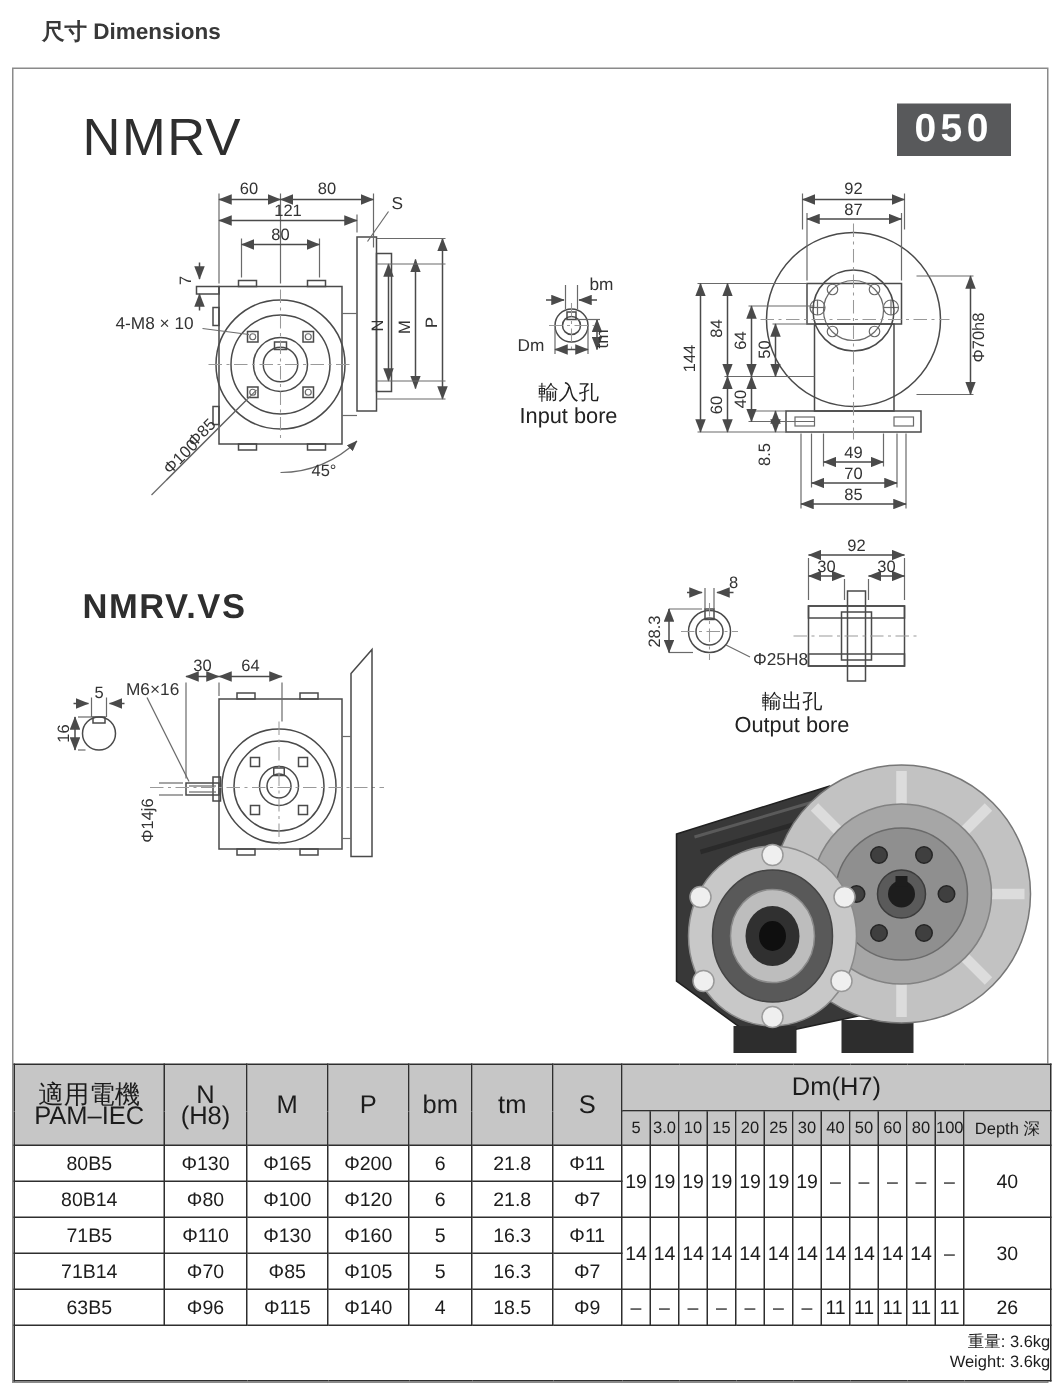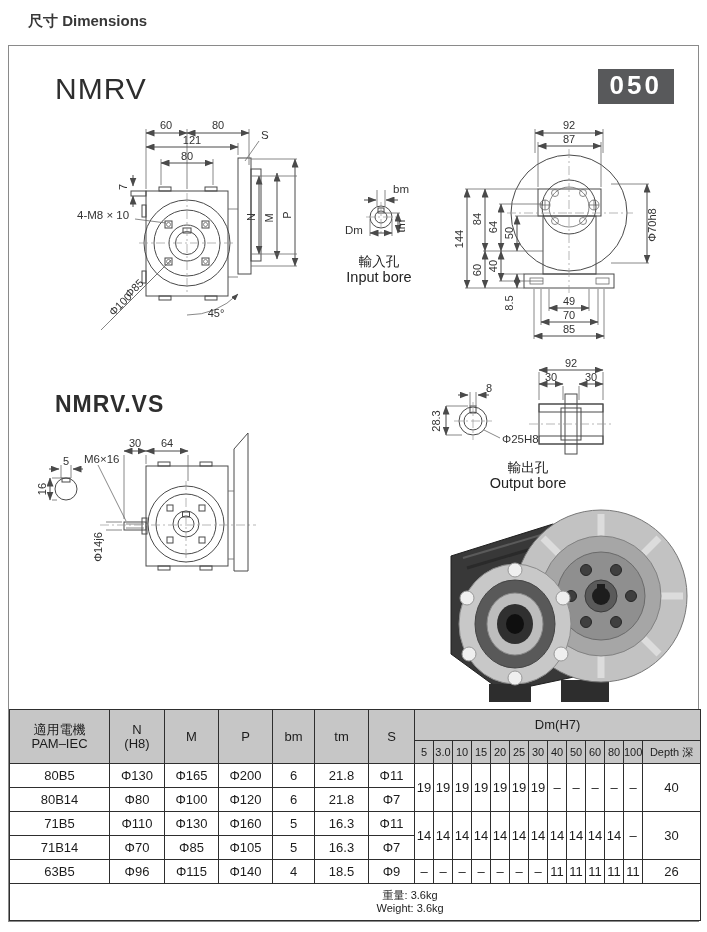--- a/index.html
+++ b/index.html
@@ -1,40 +1,40 @@
 <!DOCTYPE html>
 <html><head>
 <meta charset="utf-8">
 <style>
   html,body{margin:0;padding:0;background:#fff;}
   .sheet{position:relative;width:707px;height:932px;background:#fff;overflow:hidden;
          font-family:"Liberation Sans","DejaVu Sans",sans-serif;color:#222;}
   .page-title{position:absolute;left:28px;top:12px;font-size:15px;color:#383838;font-weight:bold;}
   .main-box{position:absolute;left:8px;top:45px;width:689px;height:875px;border:1px solid #8a8a8a;background:#fff;}
-  .model-heading{position:absolute;left:46px;top:26px;font-size:30px;letter-spacing:1px;color:#2e2e2e;}
+  .model-heading{position:absolute;left:46px;top:26px;font-size:35px;letter-spacing:1px;color:#2e2e2e;}
   .vs-heading{position:absolute;left:46px;top:345px;font-size:23px;letter-spacing:1px;color:#2e2e2e;font-weight:bold;}
   .size-badge{position:absolute;right:24px;top:23px;background:#58595b;color:#fff;font-size:26px;
               font-weight:bold;letter-spacing:3px;padding:1px 12px 3px 12px;}
   svg.drawing{position:absolute;overflow:visible;}
   .ln{stroke:#4a4a4a;stroke-width:1;fill:none;}
   .thin{stroke:#6a6a6a;stroke-width:.8;fill:none;}
   .cl{stroke:#999;stroke-width:.7;fill:none;stroke-dasharray:9 3 2 3;}
   .dim{font-size:11px;fill:#333;}
   .cap-zh{font-size:13.5px;fill:#222;}
   .cap-en{font-size:14.5px;fill:#222;}
   .lbl{font-size:11.5px;fill:#333;}
   
   .spec-table{position:absolute;left:0px;bottom:0px;width:689px;border-collapse:collapse;table-layout:fixed;
               font-size:13px;color:#1c1c1c;background:#fff;}
   .spec-table th,.spec-table td{border:1px solid #2e2e2e;text-align:center;padding:0;overflow:hidden;}
   .spec-table thead th{background:#c6c6c6;font-weight:normal;}
-  .spec-table .h1 th{height:30px;font-size:13px;line-height:14px;}
+  .spec-table .h1 th{height:30px;font-size:17px;line-height:14px;}
   .spec-table .h2 th{height:22px;font-size:11px;}
   .spec-table tbody tr{height:24px;}
-  .spec-table .note-cell{height:36px;text-align:center;vertical-align:middle;padding-left:110px;
+  .spec-table .note-cell{height:36px;text-align:right;vertical-align:middle;padding-left:110px;
                           font-size:11px;line-height:13px;background:#fff;}
 </style>
 </head>
 <body>
 
 <div class="sheet">
   <div class="page-title">尺寸 Dimensions</div>
 
   <div class="main-box">
     <div class="model-heading">NMRV</div>

